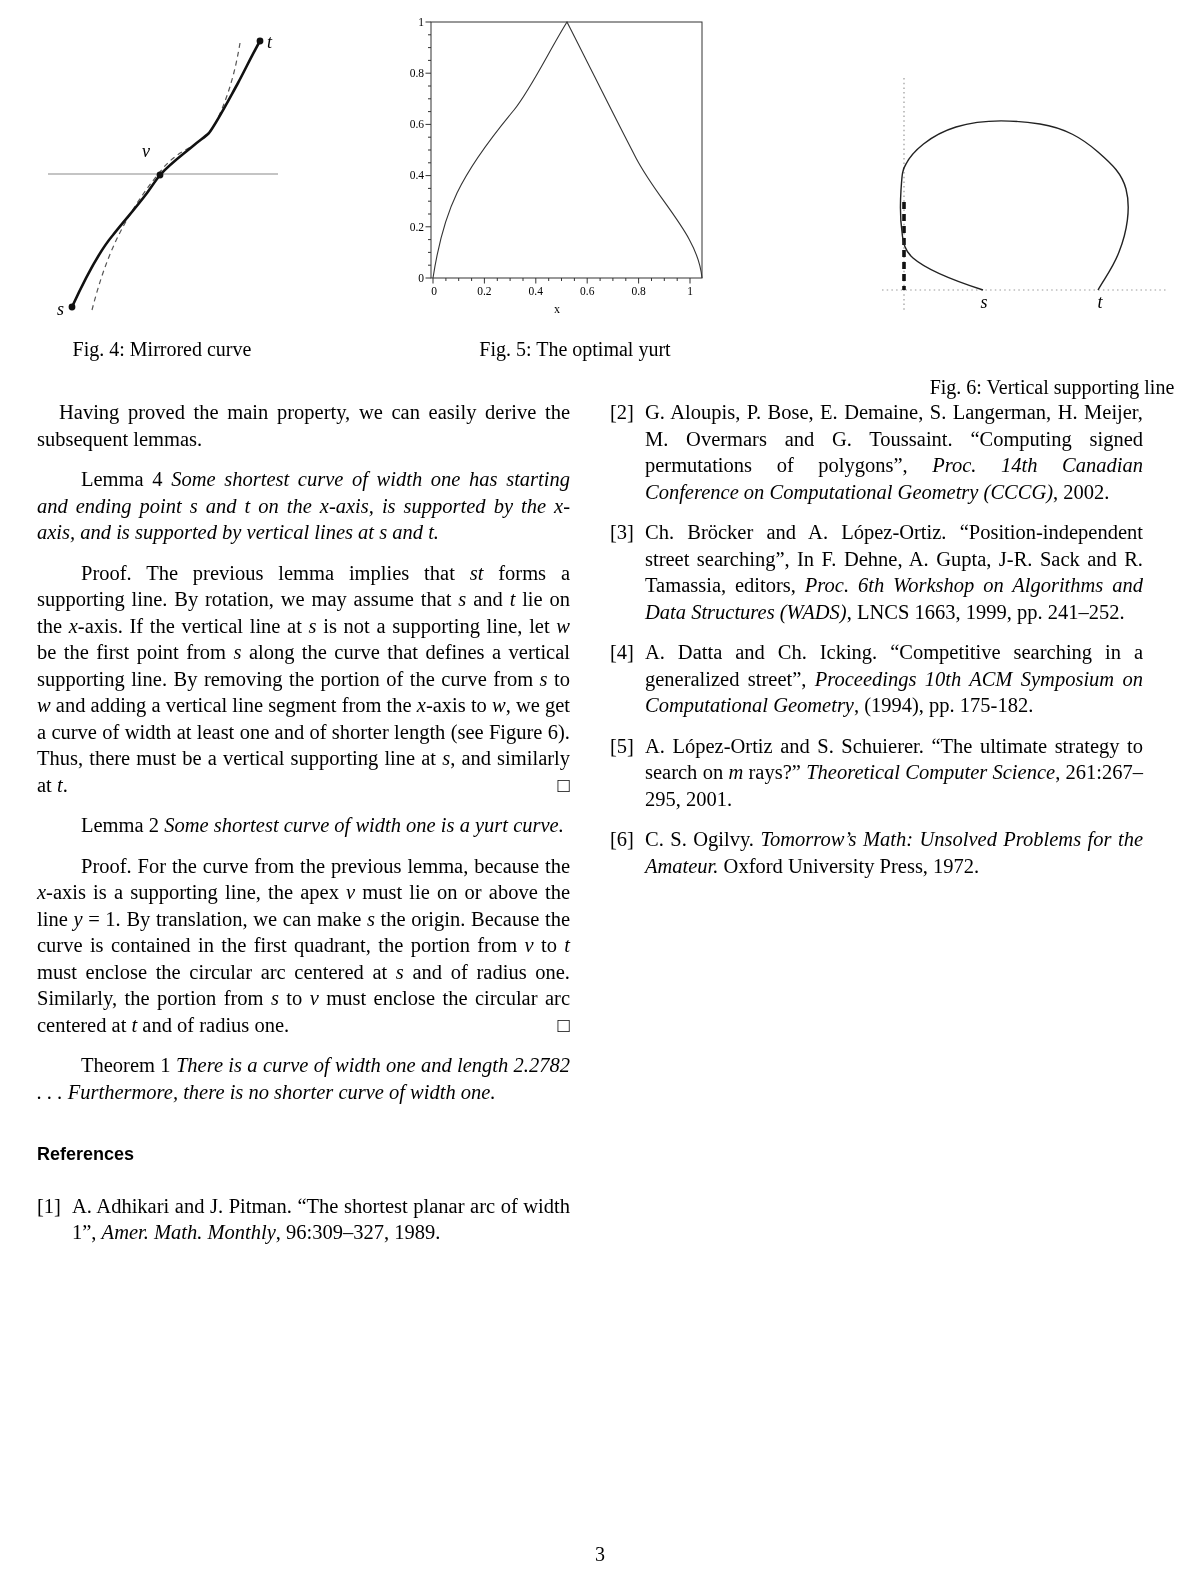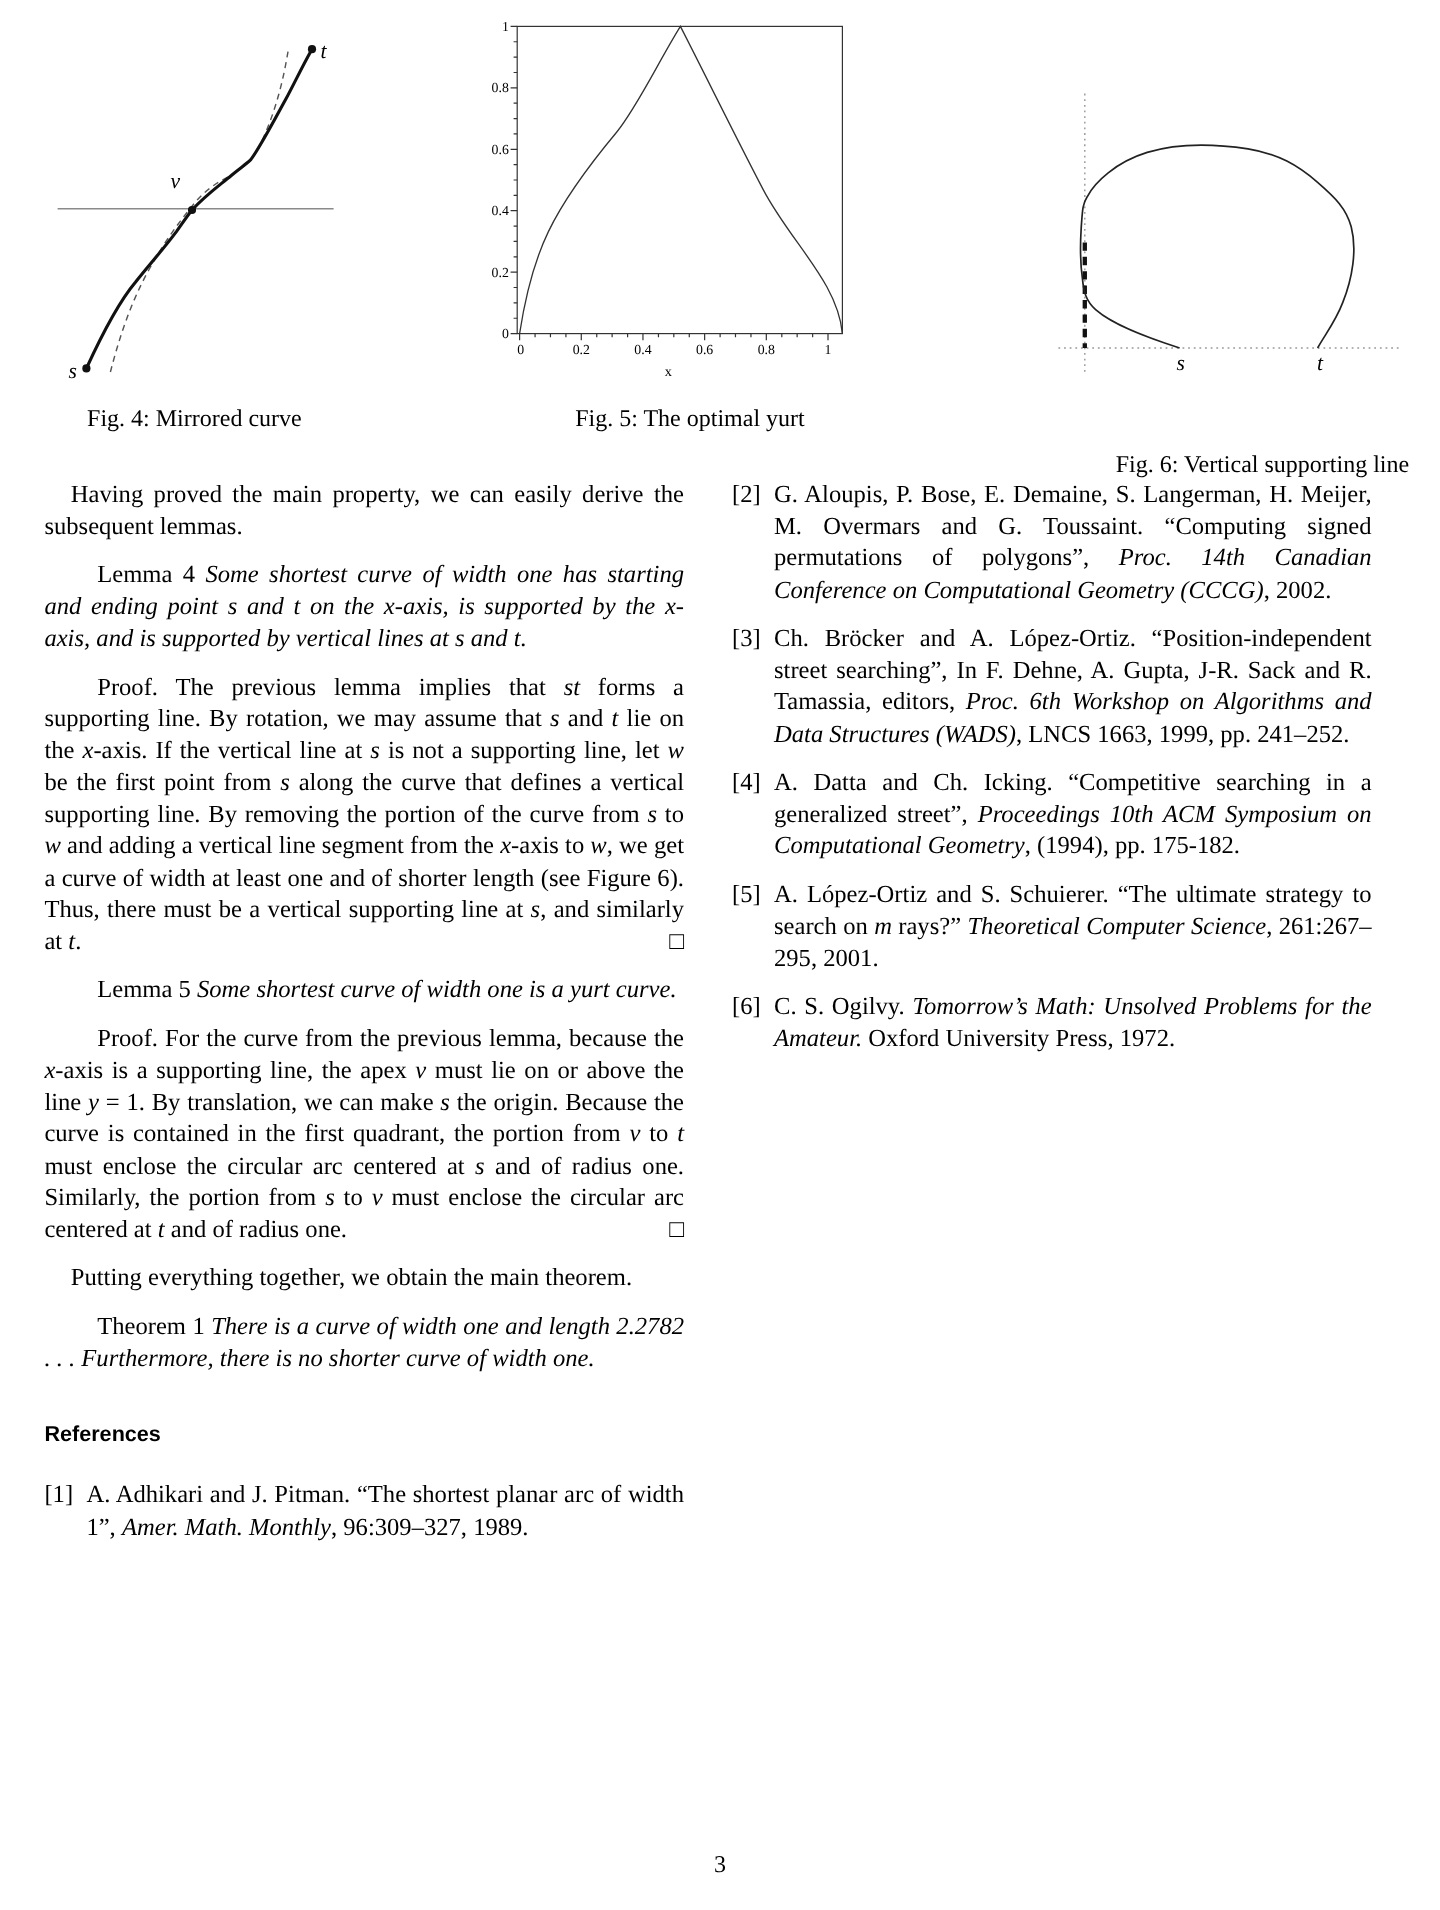--- a/index.html
+++ b/index.html
@@ -159,23 +159,22 @@
       <text x="1100" y="308" text-anchor="middle" font-size="18" font-style="italic">t</text>
     </svg>
   </div>
   <div class="caption" style="left:902px;width:300px;margin-top:38px;">Fig. 6: Vertical supporting line</div>
 
   <div class="cols">
     <div class="col">
         <div class="blk p indent"><span>Having proved the main property, we can easily derive the subsequent lemmas.</span></div>
         <div class="blk lemma"><span class="b">Lemma 4</span><span> </span><span class="i">Some shortest curve of width one has starting and ending point s and t on the x-axis, is supported by the x-axis, and is supported by vertical lines at s and t.</span></div>
         <div class="blk proof"><span class="b">Proof.</span><span>  The previous lemma implies that </span><span class="i">st</span><span> forms a supporting line.  By rotation, we may assume that </span><span class="i">s</span><span> and </span><span class="i">t</span><span> lie on the </span><span class="i">x</span><span>-axis.  If the vertical line at </span><span class="i">s</span><span> is not a supporting line, let </span><span class="i">w</span><span> be the first point from </span><span class="i">s</span><span> along the curve that defines a vertical supporting line.  By removing the portion of the curve from </span><span class="i">s</span><span> to </span><span class="i">w</span><span> and adding a vertical line segment from the </span><span class="i">x</span><span>-axis to </span><span class="i">w</span><span>, we get a curve of width at least one and of shorter length (see Figure 6).  Thus, there must be a vertical supporting line at </span><span class="i">s</span><span>, and similarly at </span><span class="i">t</span><span>.</span><span class="qed">□</span></div>
-        <div class="blk lemma"><span class="b">Lemma 5</span><span> </span><span class="i">Some shortest curve of width one is a yurt curve.</span></div>
+        <div class="blk lemma"><span class="b">Lemma 2</span><span> </span><span class="i">Some shortest curve of width one is a yurt curve.</span></div>
         <div class="blk proof"><span class="b">Proof.</span><span> For the curve from the previous lemma, because the </span><span class="i">x</span><span>-axis is a supporting line, the apex </span><span class="i">v</span><span> must lie on or above the line </span><span class="i">y</span><span> = 1.  By translation, we can make </span><span class="i">s</span><span> the origin.  Because the curve is contained in the first quadrant, the portion from </span><span class="i">v</span><span> to </span><span class="i">t</span><span> must enclose the circular arc centered at </span><span class="i">s</span><span> and of radius one.  Similarly, the portion from </span><span class="i">s</span><span> to </span><span class="i">v</span><span> must enclose the circular arc centered at </span><span class="i">t</span><span> and of radius one.</span><span class="qed">□</span></div>
-        <div class="blk p indent"><span>Putting everything together, we obtain the main theorem.</span></div>
         <div class="blk theorem"><span class="b">Theorem 1</span><span> </span><span class="i">There is a curve of width one and length 2.2782 . . .  Furthermore, there is no shorter curve of width one.</span></div>
         <div class="blk heading">References</div>
         <div class="blk ref"><span class="reflab">[1]</span><span>A. Adhikari and J. Pitman.  “The shortest planar arc of width 1”, </span><span class="i">Amer. Math. Monthly</span><span>, 96:309–327, 1989.</span></div>
       </div>
     <div class="col">
         <div class="blk ref"><span class="reflab">[2]</span><span>G. Aloupis, P. Bose, E. Demaine, S. Langerman, H. Meijer, M. Overmars and G. Toussaint. “Computing signed permutations of polygons”, </span><span class="i">Proc. 14th Canadian Conference on Computational Geometry (CCCG)</span><span>, 2002.</span></div>
         <div class="blk ref"><span class="reflab">[3]</span><span>Ch. Bröcker and A. López-Ortiz. “Position-independent street searching”, In F. Dehne, A. Gupta, J-R. Sack and R. Tamassia, editors, </span><span class="i">Proc. 6th Workshop on Algorithms and Data Structures (WADS)</span><span>, LNCS 1663, 1999, pp. 241–252.</span></div>
         <div class="blk ref"><span class="reflab">[4]</span><span>A. Datta and Ch. Icking. “Competitive searching in a generalized street”, </span><span class="i">Proceedings 10th ACM Symposium on Computational Geometry</span><span>, (1994), pp. 175-182.</span></div>
         <div class="blk ref"><span class="reflab">[5]</span><span>A. López-Ortiz and S. Schuierer.  “The ultimate strategy to search on </span><span class="i">m</span><span> rays?”  </span><span class="i">Theoretical Computer Science</span><span>, 261:267–295, 2001.</span></div>
         <div class="blk ref"><span class="reflab">[6]</span><span>C. S. Ogilvy. </span><span class="i">Tomorrow’s Math: Unsolved Problems for the Amateur.</span><span> Oxford University Press, 1972.</span></div>

